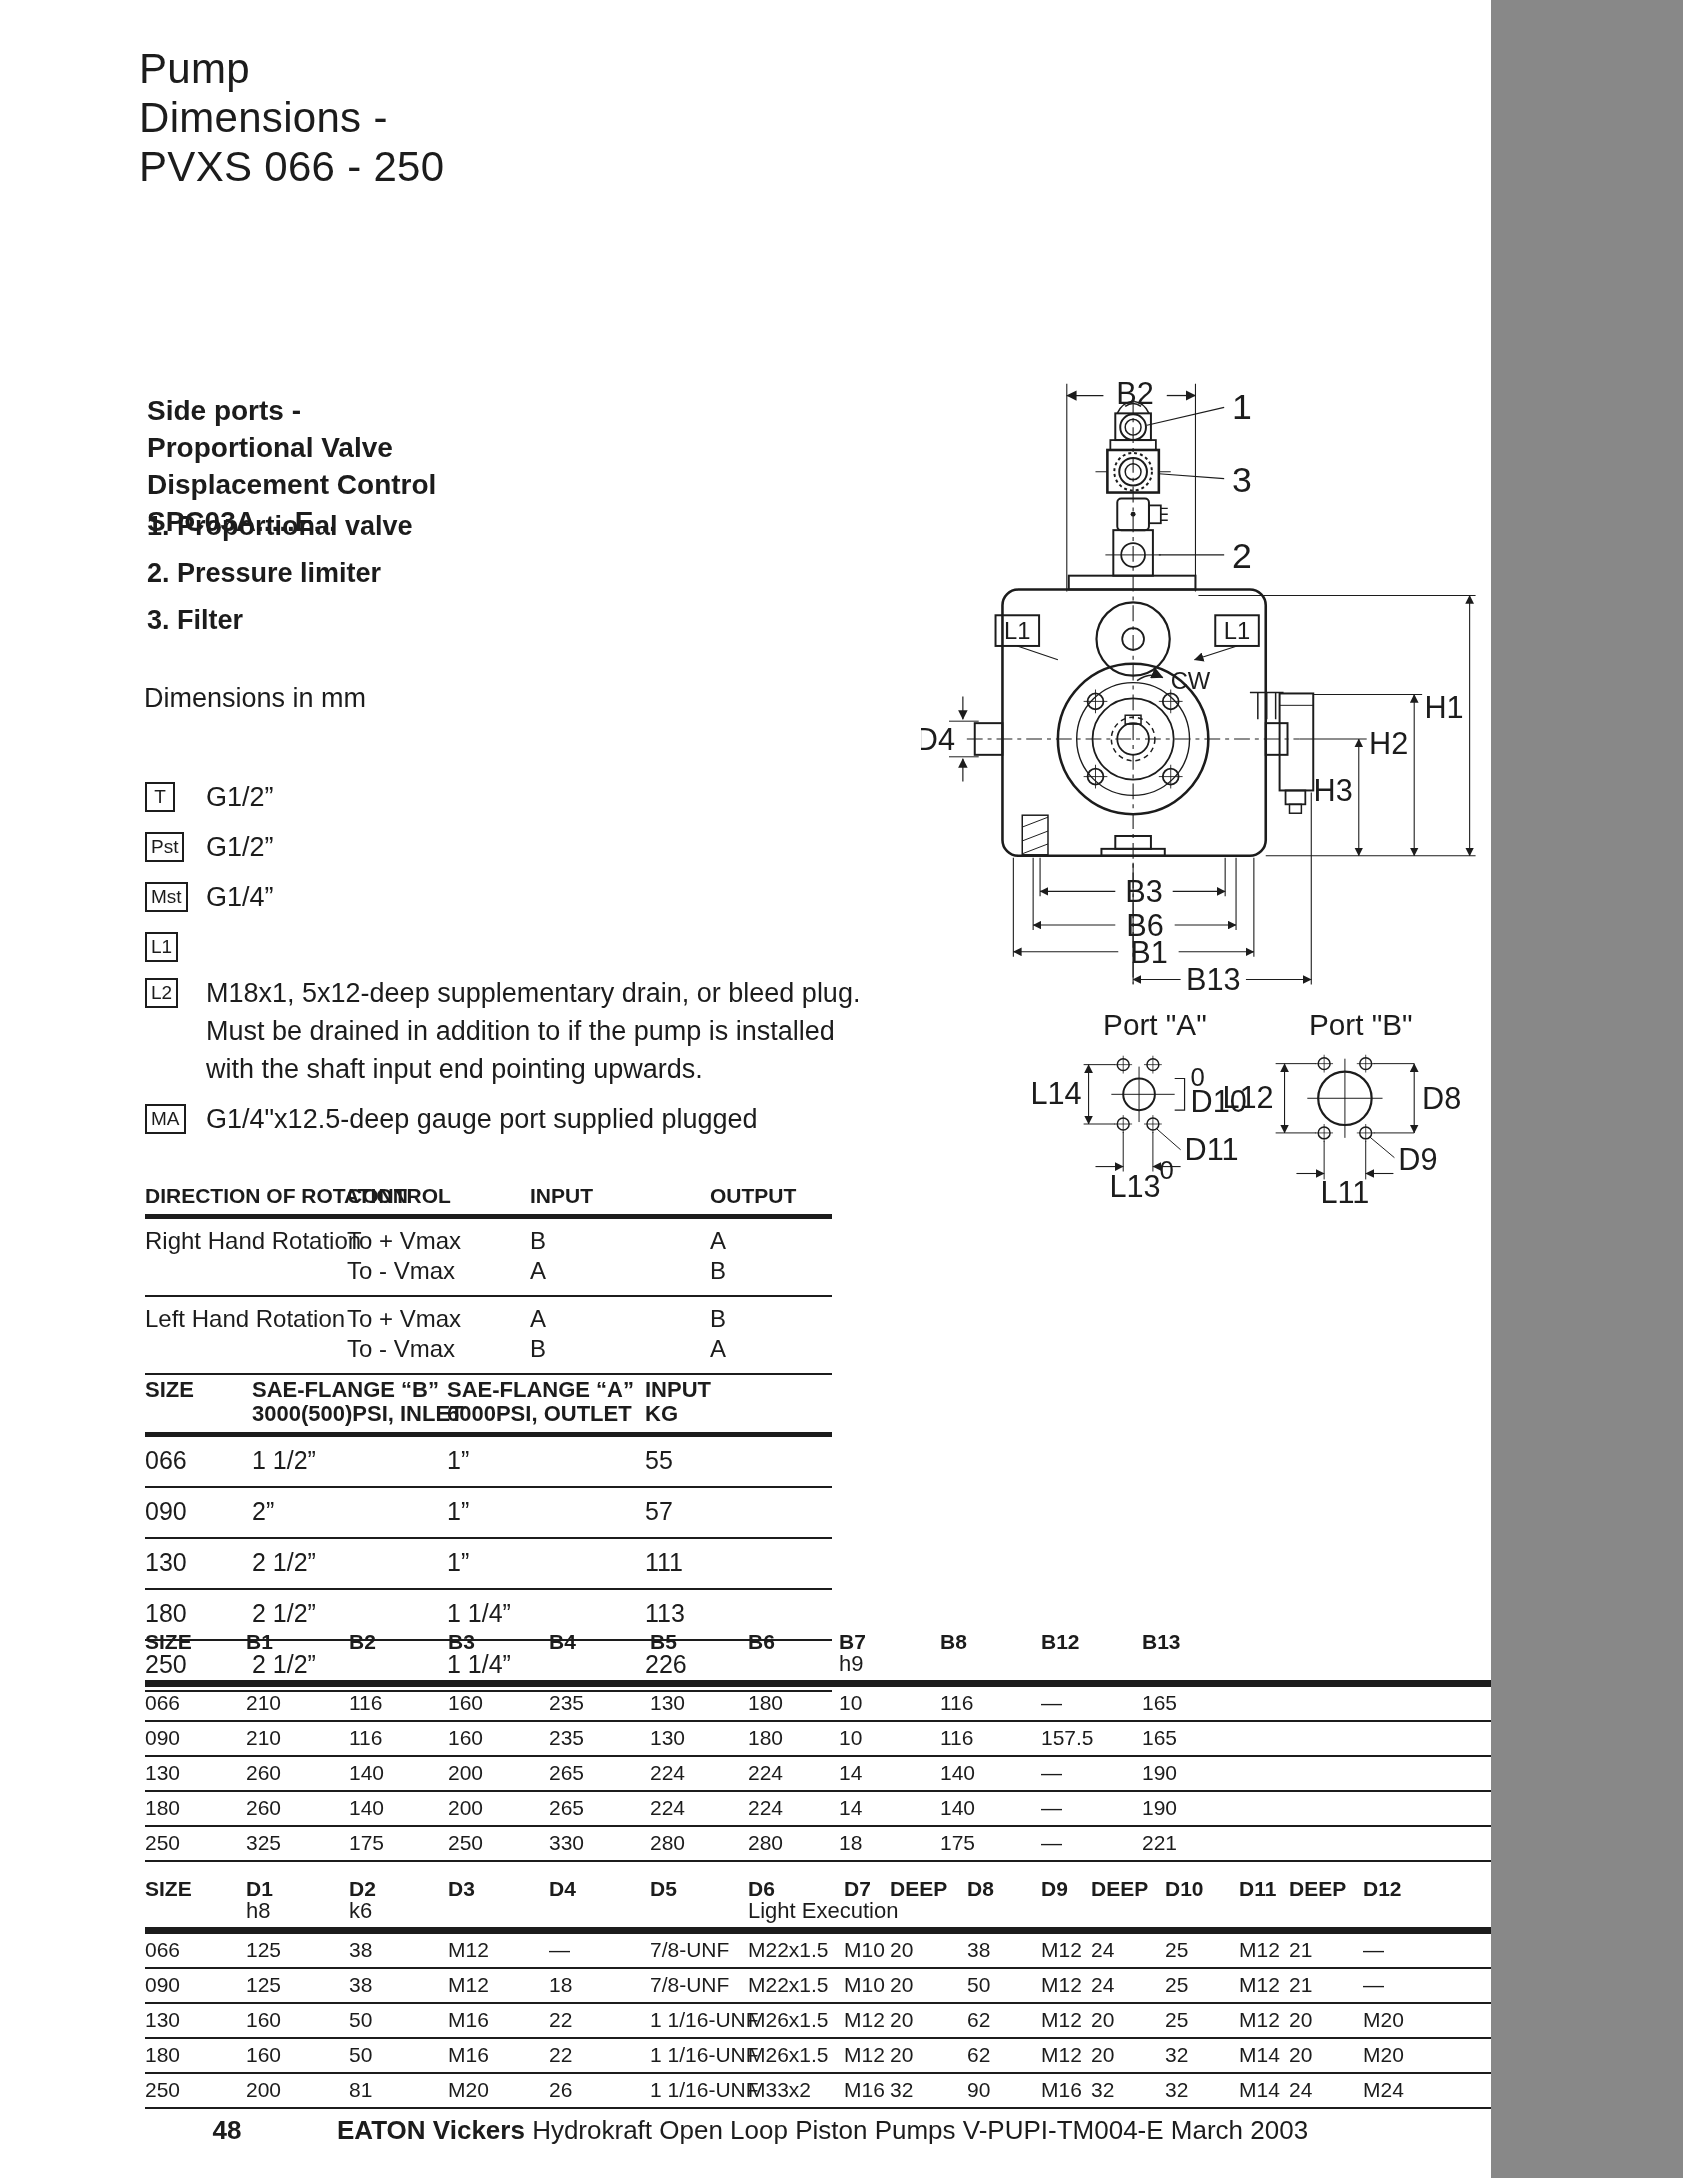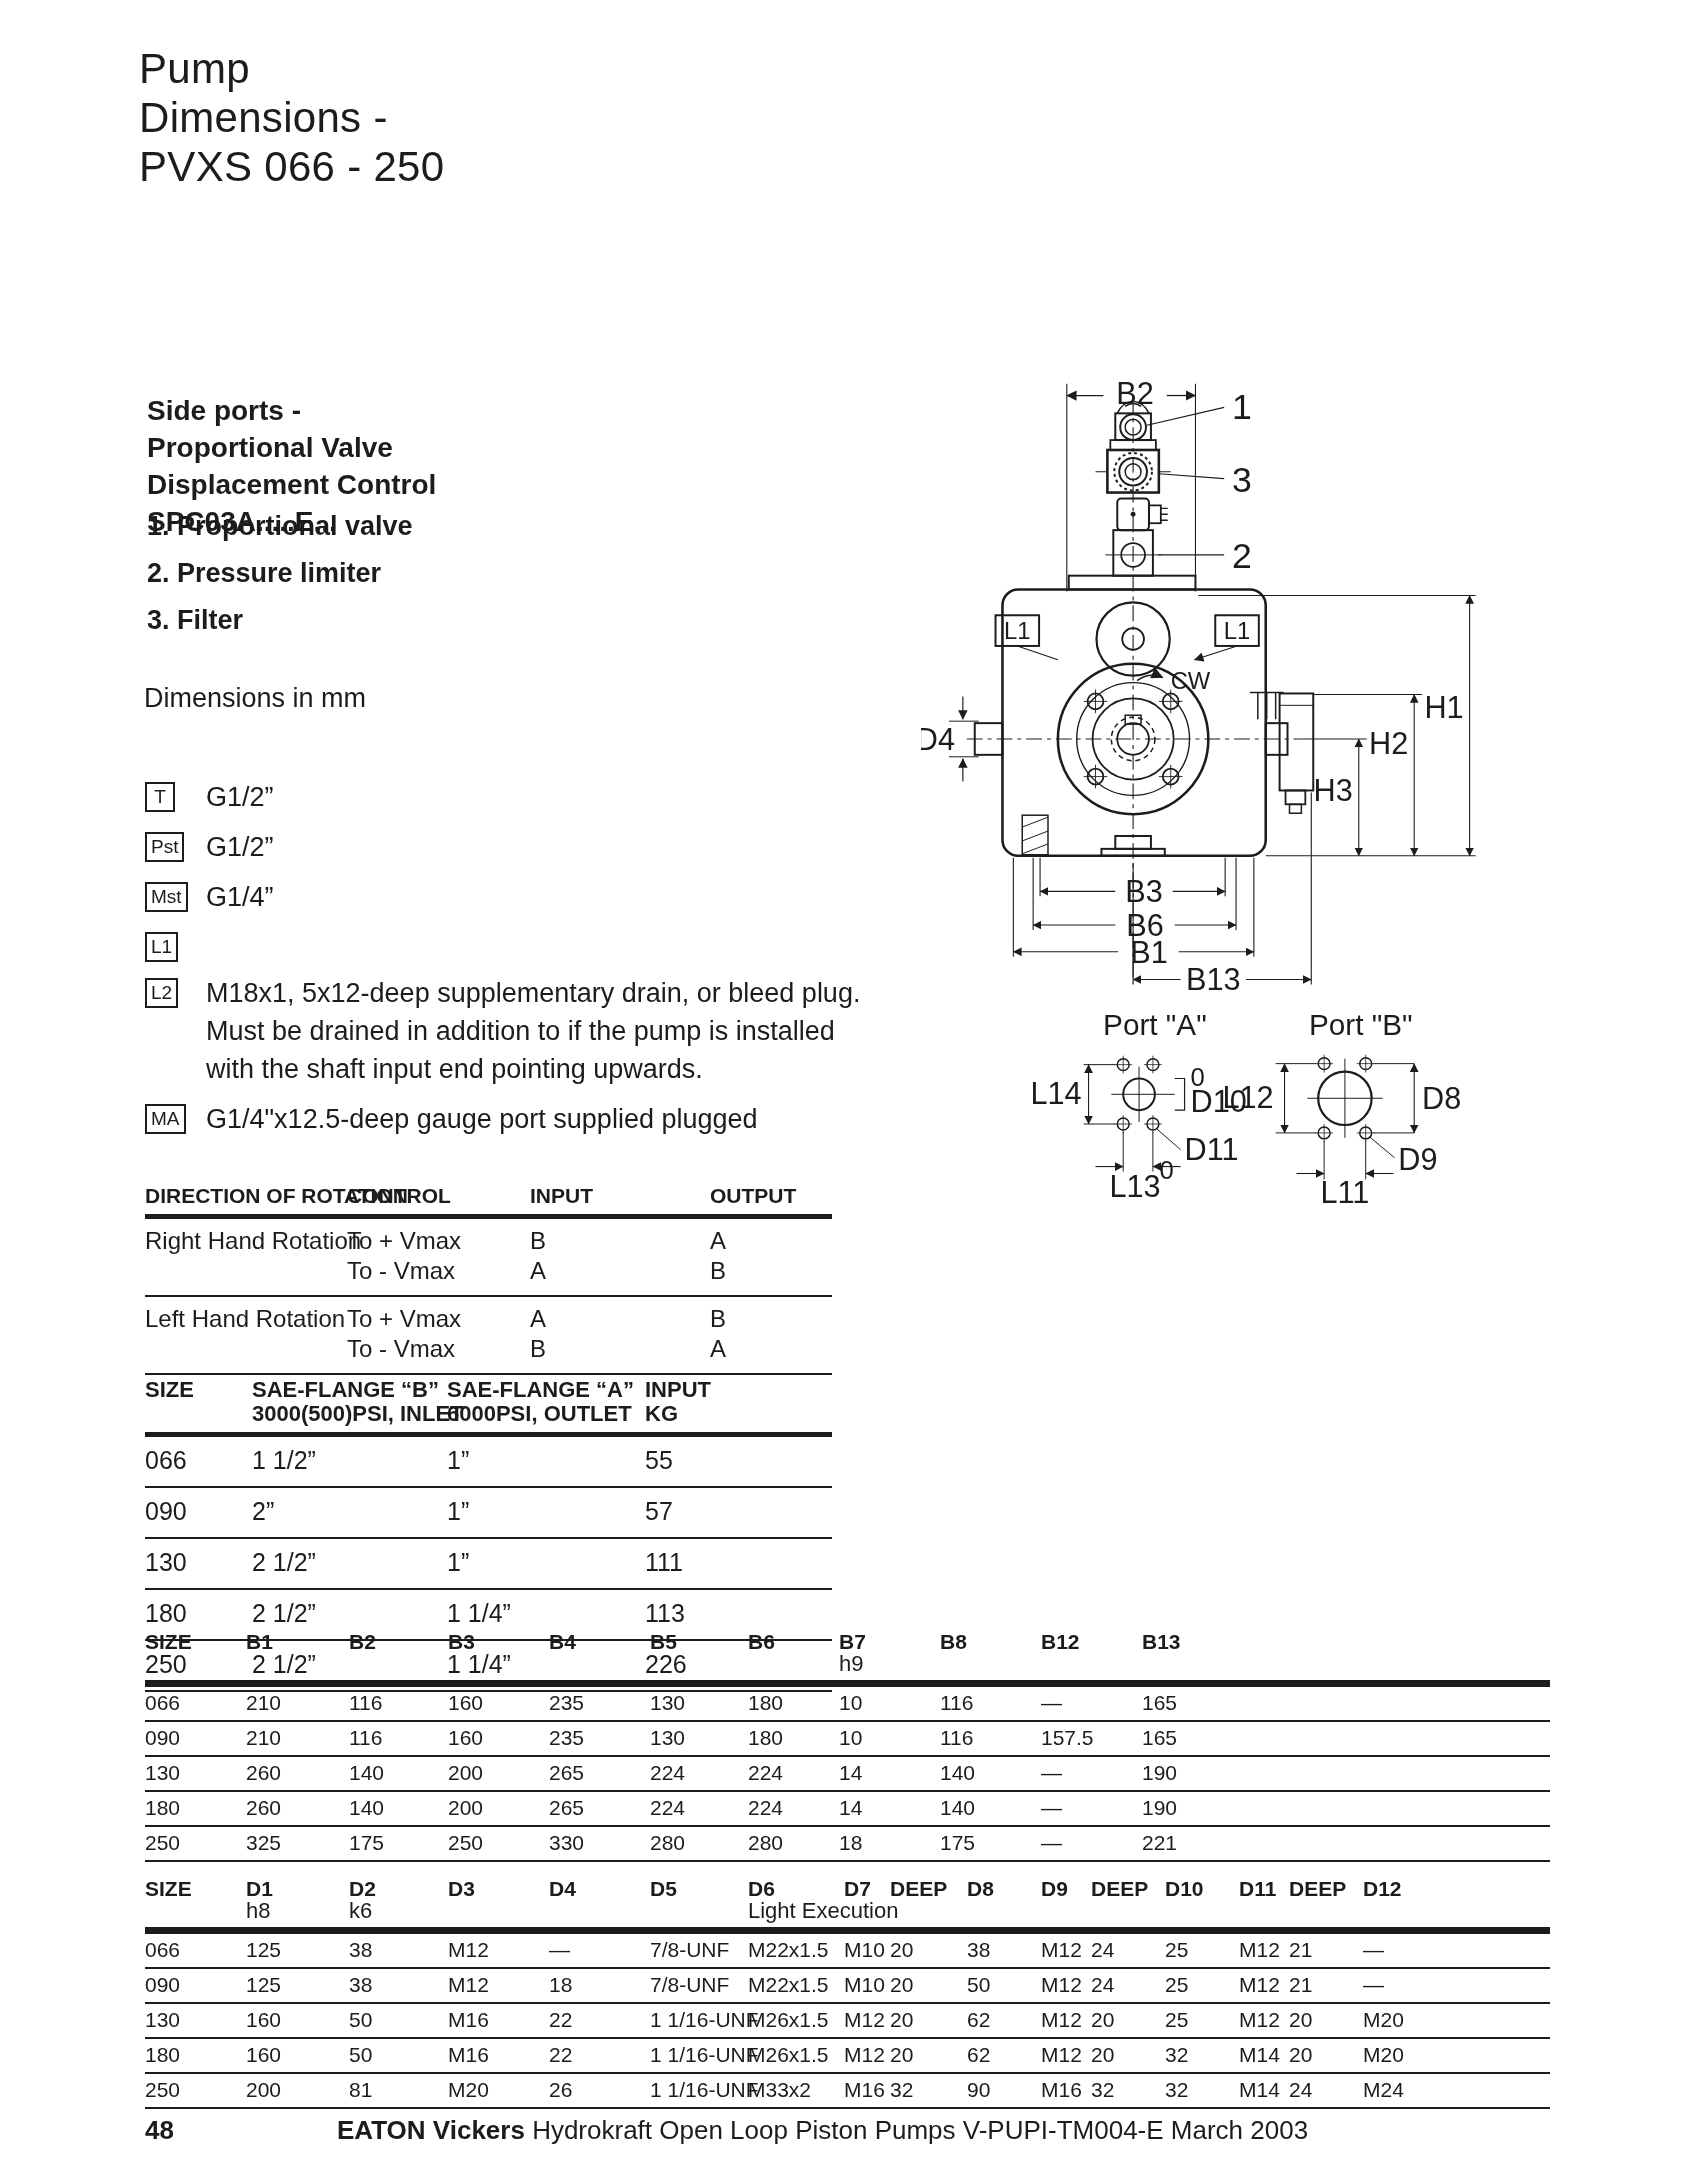--- a/index.html
+++ b/index.html
@@ -1,17 +1,17 @@
 <!DOCTYPE html>
 <html><head>
 <meta charset="utf-8">
 <style>
   html,body { margin:0; padding:0; background:#888; }
   #page {
-    position:relative; width:1683px; height:2178px; background:#ffffff;
+    position:relative; width:1491px; height:2178px; background:#ffffff;
     font-family:"Liberation Sans", sans-serif; color:#1c1c1c; overflow:hidden;
   }
   .abs { position:absolute; }
   
   #title { left:139px; top:44px; font-size:42px; line-height:49px; font-weight:400; letter-spacing:0.3px; }
   
   #sp-heading { left:147px; top:392px; font-size:28px; line-height:37px; font-weight:700; }
   #callouts { left:147px; top:511px; font-size:27px;font-weight:bold; }
   #callouts div { margin-bottom:16px; }
   #dims-note { left:144px; top:683px; font-size:27px; }
@@ -47,21 +47,21 @@
   #tbl-b, #tbl-d { left:145px; width:1405px; font-size:21px; }
   #tbl-b { top:1630px; }
   #tbl-d { top:1877px; }
   #tbl-b .thead, #tbl-d .thead { font-size:21px; }
   #tbl-b .thead .trow, #tbl-d .thead .trow { padding-bottom:6px; }
   #tbl-b .trow { grid-template-columns:101px 103px 99px 101px 101px 98px 91px 101px 101px 101px 1fr; }
   #tbl-d .trow { grid-template-columns:101px 103px 99px 101px 101px 98px 96px 46px 77px 74px 50px 74px 74px 50px 74px 1fr; }
   #tbl-b .tbody .trow, #tbl-d .tbody .trow { border-bottom:2.5px solid #1c1c1c; padding:4px 0 5px; }
   
   #footer { left:145px; top:2115px; font-size:26px; width:1386px; }
-  #footer .pgnum { font-weight:700; display:inline-block; width:164px; }
+  #footer .pgnum { font-weight:700; display:inline-block; width:164px;text-align:center; }
   #footer .brand { font-weight:700;margin-left:28px; }
   
   #drawing { left:921px; top:351px; width:639px; height:871px; }
   #drawing text { font-family:"Liberation Sans", sans-serif; fill:#1c1c1c; }
   .dimtxt { font-size:31px; }
   .sm { font-size:26px; }
   .callnum { font-size:36px; }
   .boxlbl { font-size:24px; }
 </style>
 </head>

